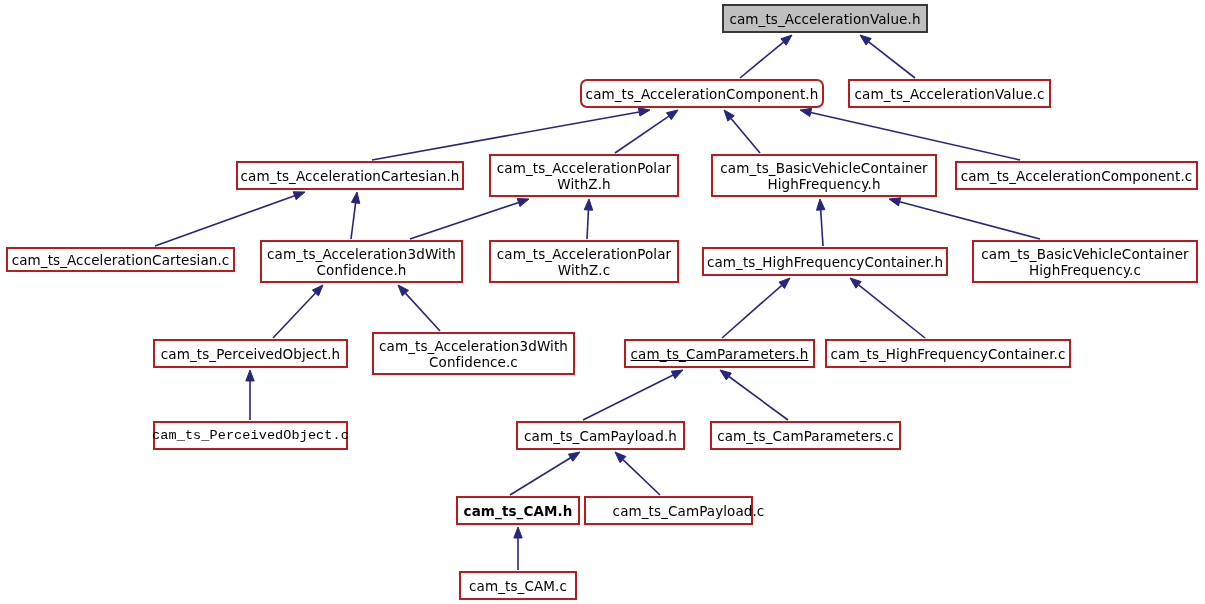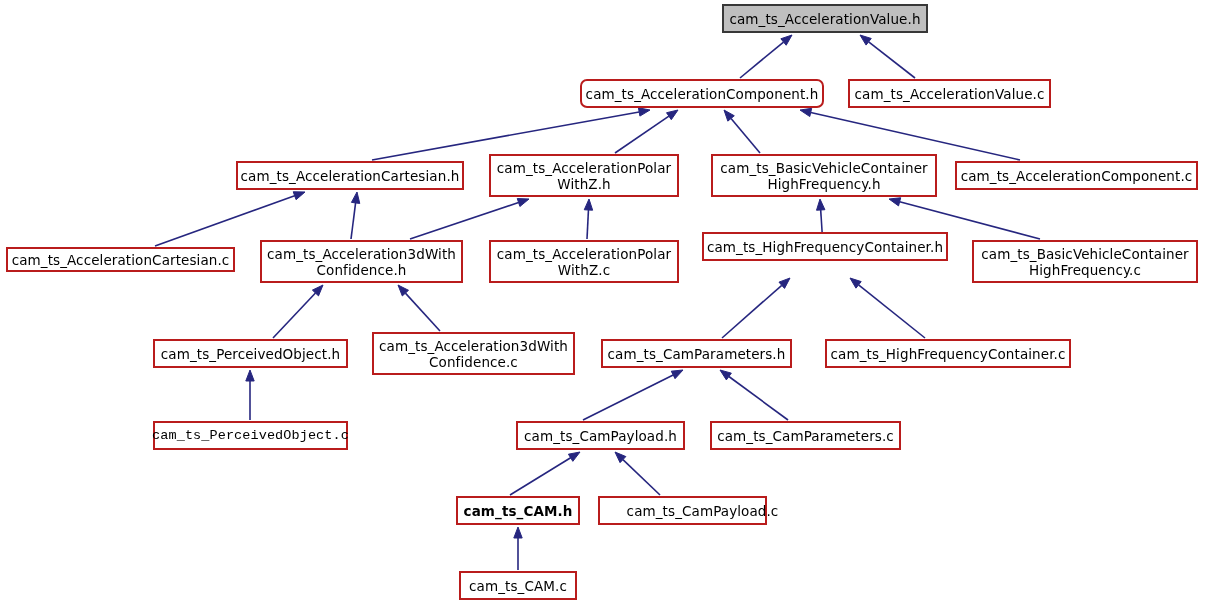--- a/index.html
+++ b/index.html
@@ -151,28 +151,28 @@
       <div class="graph-node" style="left: 489px; top: 154px; width: 190px; height: 43px;"><span class="node-label">cam_ts_AccelerationPolar
 WithZ.h</span></div>
       <div class="graph-node" style="left: 711px; top: 154px; width: 226px; height: 43px;"><span class="node-label">cam_ts_BasicVehicleContainer
 HighFrequency.h</span></div>
       <div class="graph-node" style="left: 955px; top: 161px; width: 243px; height: 29px;"><span class="node-label">cam_ts_AccelerationComponent.c</span></div>
       <div class="graph-node" style="left: 6px; top: 247px; width: 229px; height: 25px;"><span class="node-label">cam_ts_AccelerationCartesian.c</span></div>
       <div class="graph-node" style="left: 260px; top: 240px; width: 203px; height: 43px;"><span class="node-label">cam_ts_Acceleration3dWith
 Confidence.h</span></div>
       <div class="graph-node" style="left: 489px; top: 240px; width: 190px; height: 43px;"><span class="node-label">cam_ts_AccelerationPolar
 WithZ.c</span></div>
-      <div class="graph-node" style="left: 702px; top: 232px; width: 246px; height: 29px;"><span class="node-label">cam_ts_HighFrequencyContainer.h</span></div>
+      <div class="graph-node" style="left: 702px; top: 247px; width: 246px; height: 29px;"><span class="node-label">cam_ts_HighFrequencyContainer.h</span></div>
       <div class="graph-node" style="left: 972px; top: 240px; width: 226px; height: 43px;"><span class="node-label">cam_ts_BasicVehicleContainer
 HighFrequency.c</span></div>
       <div class="graph-node" style="left: 153px; top: 339px; width: 195px; height: 29px;"><span class="node-label">cam_ts_PerceivedObject.h</span></div>
       <div class="graph-node" style="left: 372px; top: 332px; width: 203px; height: 43px;"><span class="node-label">cam_ts_Acceleration3dWith
 Confidence.c</span></div>
-      <div class="graph-node" style="left: 601px; top: 339px; width: 191px; height: 29px;"><span class="node-label">cam_ts_CamParameters.h</span></div>
+      <div class="graph-node" style="left: 624px; top: 339px; width: 191px; height: 29px; text-decoration: underline;"><span class="node-label">cam_ts_CamParameters.h</span></div>
       <div class="graph-node" style="left: 825px; top: 339px; width: 246px; height: 29px;"><span class="node-label">cam_ts_HighFrequencyContainer.c</span></div>
       <div class="graph-node" style="left: 153px; top: 421px; width: 195px; height: 29px; font-family: Liberation Mono, monospace;"><span class="node-label">cam_ts_PerceivedObject.c</span></div>
       <div class="graph-node" style="left: 516px; top: 421px; width: 169px; height: 29px;"><span class="node-label">cam_ts_CamPayload.h</span></div>
       <div class="graph-node" style="left: 710px; top: 421px; width: 191px; height: 29px;"><span class="node-label">cam_ts_CamParameters.c</span></div>
       <div class="graph-node" style="left: 456px; top: 496px; width: 124px; height: 29px; font-weight: bold;"><span class="node-label">cam_ts_CAM.h</span></div>
-      <div class="graph-node" style="left: 598px; top: 496px; width: 169px; height: 29px; padding-left: 40px;"><span class="node-label">cam_ts_CamPayload.c</span></div>
+      <div class="graph-node" style="left: 584px; top: 496px; width: 169px; height: 29px; padding-left: 40px;"><span class="node-label">cam_ts_CamPayload.c</span></div>
       <div class="graph-node" style="left: 459px; top: 571px; width: 118px; height: 29px;"><span class="node-label">cam_ts_CAM.c</span></div>
     </div>
 </div>
 
 </body></html>

